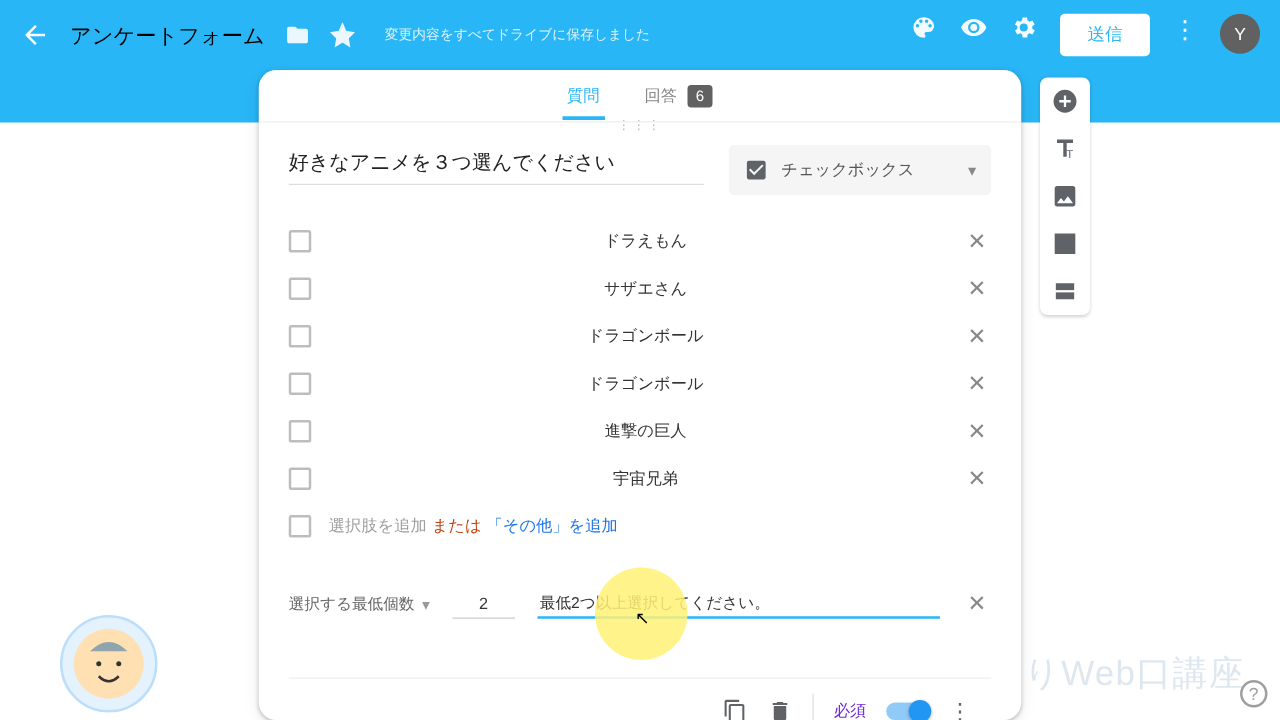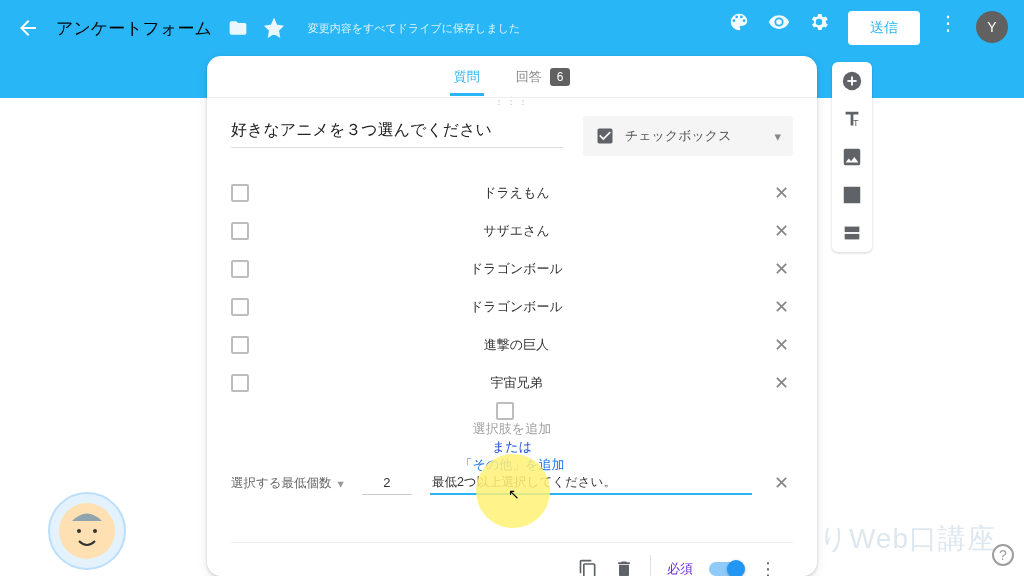--- a/index.html
+++ b/index.html
@@ -35,23 +35,23 @@
     width:210px; background:#f5f5f5; border-radius:4px; height:40px; display:flex; align-items:center;
     padding:0 12px; gap:10px; color:#555; font-size:13px; cursor:pointer;
   }
   .qtype .caret { margin-left:auto; color:#888; }
   .check-ico-fill { width:20px; height:20px; }
   .options { margin-top:18px;text-align:center; }
   .opt { display:flex; align-items:center; height:38px; }
   .cbox { width:18px; height:18px; border:2px solid #bdbdbd; border-radius:2px; margin-right:14px; flex-shrink:0; }
   .opt-label { font-size:13px; color:#333; flex:1; }
   .opt-x { color:#888; font-size:18px; cursor:pointer; padding:4px; }
-  .addrow { display:flex; align-items:center; height:38px; font-size:13px;flex-direction:column; }
+  .addrow { display:flex; align-items:center; height:38px; font-size:13px; }
   .add-text { color:#9e9e9e; }
-  .or-text { color:#1d4ed8; margin:0 4px; }
+  .or-text { color:#c2410c; margin:0 4px; }
   .add-other { color:#1a73e8; cursor:pointer; }
   .validation { margin-top:18px; padding:10px 0 8px 0; display:flex; align-items:center; gap:18px; }
   .vsel { font-size:12.5px; color:#666; display:flex; align-items:center; gap:6px; cursor:pointer; }
   .vnum { width:50px; text-align:center; font-size:13px; border:none; border-bottom:1px solid #ccc; padding:4px 2px; color:#333; outline:none; }
   .verr { flex:1; font-size:12.5px; color:#333; border:none; border-bottom:2px solid #29b6f6; padding:4px 2px; outline:none; }
   .v-x { color:#888; font-size:18px; cursor:pointer; padding:4px; }
   .footer { border-top:1px solid #eee; margin-top:36px; height:52px; display:flex; align-items:center; justify-content:flex-end; padding:0 16px; gap:16px; }
   .ficon { width:20px; height:20px; fill:#5f6368; cursor:pointer; }
   .fsep { width:1px; height:28px; background:#e0e0e0; }
   .req-label { font-size:13px; color:#6d28d9; }

